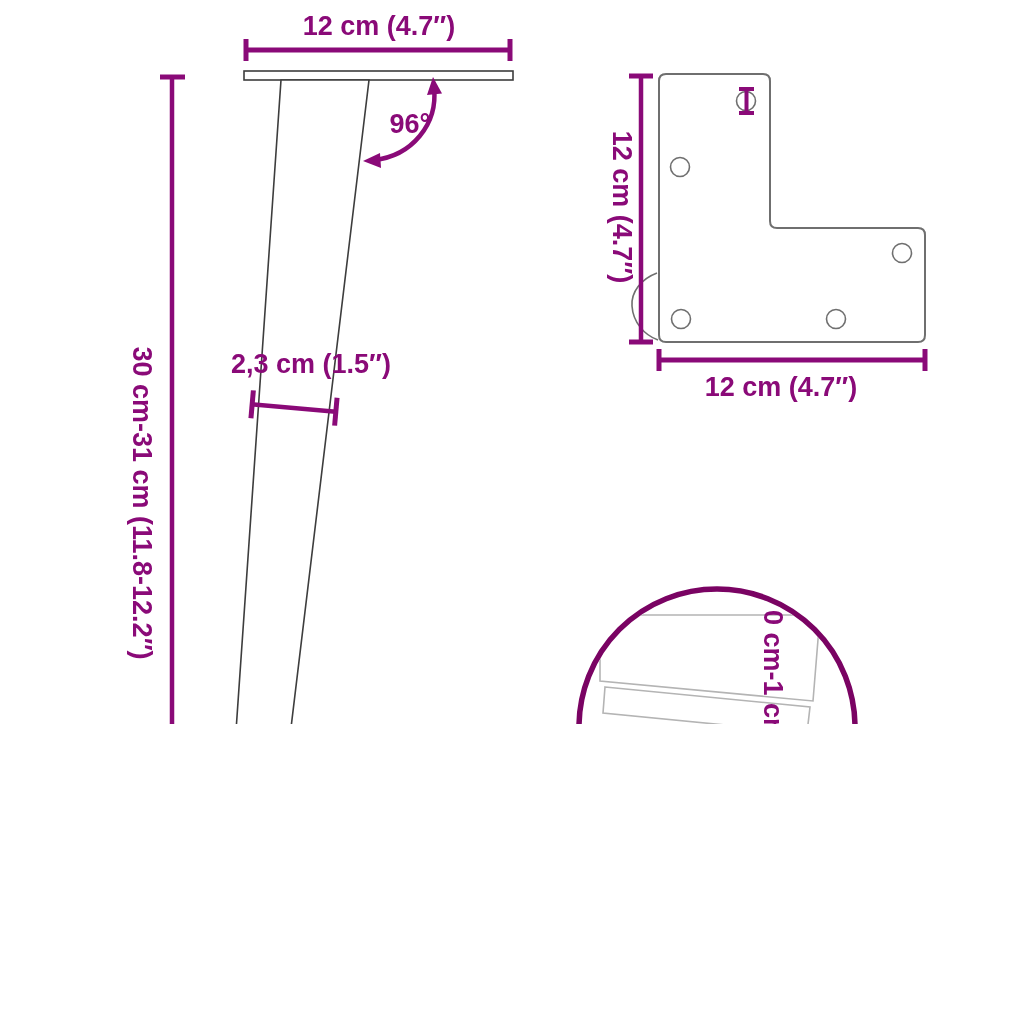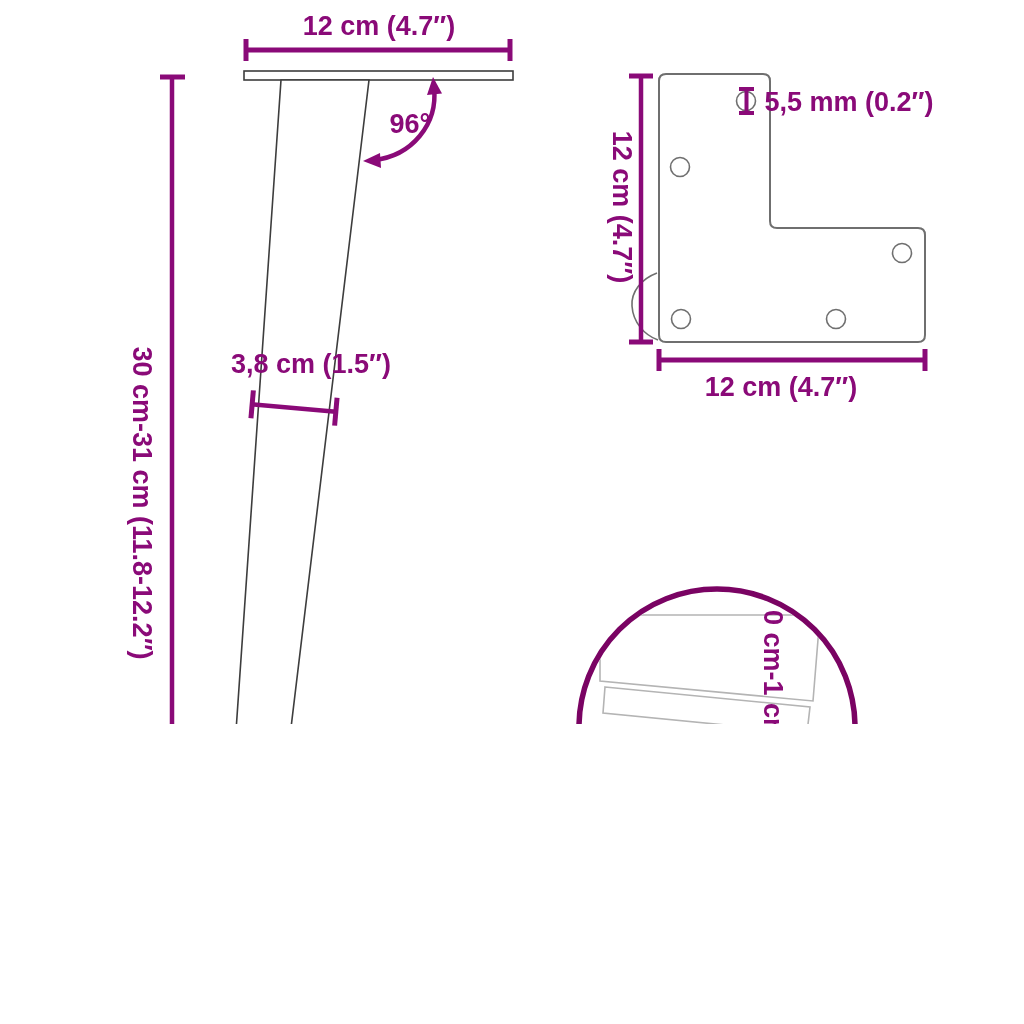--- a/index.html
+++ b/index.html
@@ -121,22 +121,21 @@
       <circle cx="717" cy="727" r="138" fill="none" stroke="var(--accent-dark)" stroke-width="5.5"></circle>
     </g>
   </svg>
 
   <div class="lbl" style="left:379px;top:26px;">12 cm (4.7″)</div>
 
   <div class="lbl" style="left:410px;top:124px;">96°</div>
 
   <div class="lbl v" style="left:141px;top:503px;">30 cm-31 cm (11.8-12.2″)</div>
 
-  <div class="lbl" style="left:311px;top:364px;">3,8 cm (1.5″)</div>
+  <div class="lbl" style="left:311px;top:364px;">2,3 cm (1.5″)</div>
 
-  <div class="lbl" style="left:849px;top:102px;">5,5 mm (0.2″)</div>
 
   <div class="lbl v" style="left:621px;top:207px;">12 cm (4.7″)</div>
 
   <div class="lbl" style="left:781px;top:387px;">12 cm (4.7″)</div>
 
   <div class="lbl v" style="left:772px;top:726px;">0 cm-1 cm (0-0.4″)</div>
 </div>
 
 </body></html>

